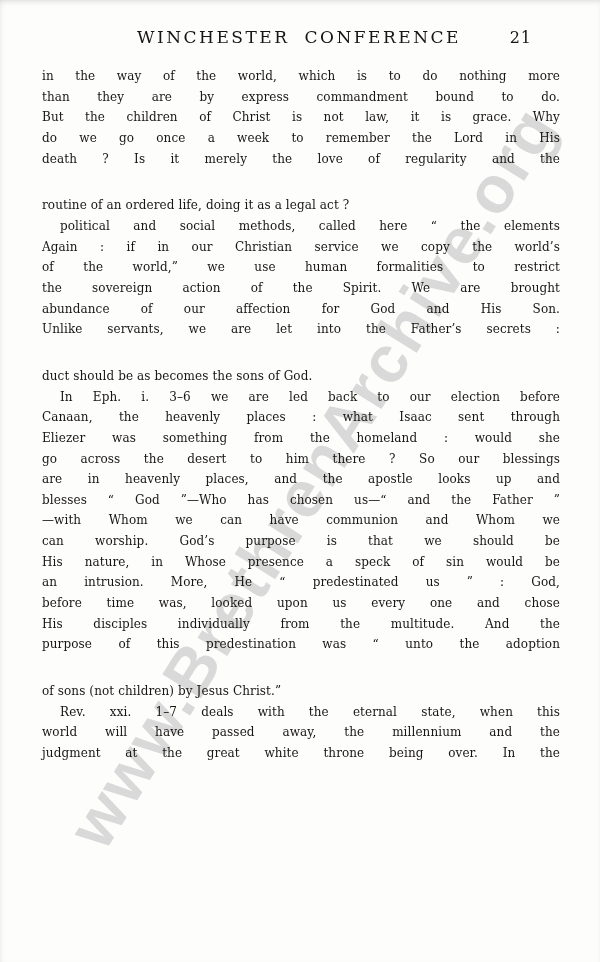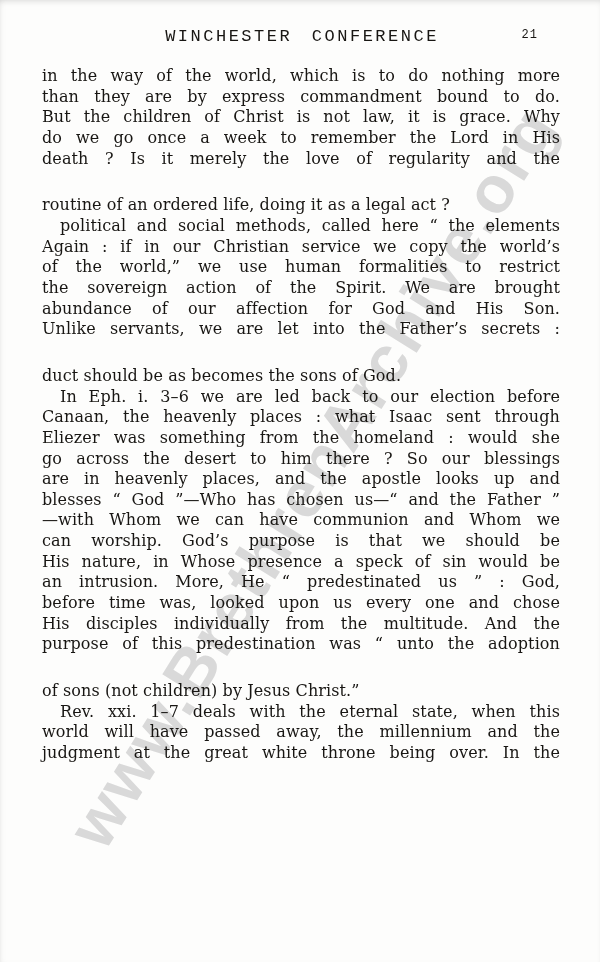--- a/index.html
+++ b/index.html
@@ -31,48 +31,47 @@
     letter-spacing: 2px;
     color: #d9d9d9;
     white-space: nowrap;
     z-index: 1;
     user-select: none;
   }
   .header {
     position: absolute;
     top: 27px;
     left: 42px;
-    right: 38px;
+    right: 44px;
     height: 22px;
     z-index: 2;
-    font-family: Liberation Mono, monospace;
   }
   .running-title {
     position: absolute;
     left: 0;
     right: 0;
     text-align: center;
     font-size: 17px;
     letter-spacing: 2.5px;
     word-spacing: 7px;
   }
   .page-number {
     position: absolute;
     right: 24px;
     top: 1px;
-    font-size: 12px;
+    font-size: 16px;
     letter-spacing: 1px;
   }
   .body-text {
     position: absolute;
     top: 66px;
     left: 42px;
     width: 518px;
     z-index: 2;
-    font-size: 16px;
+    font-size: 12px;
     letter-spacing: 0.1px;
   }
   .para { margin: 0; }
   .para.indent .line:first-child { text-indent: 18px; }
   .line {
     line-height: 20.65px;
     text-align: justify;
     text-align-last: justify;
     white-space: normal;
   }

